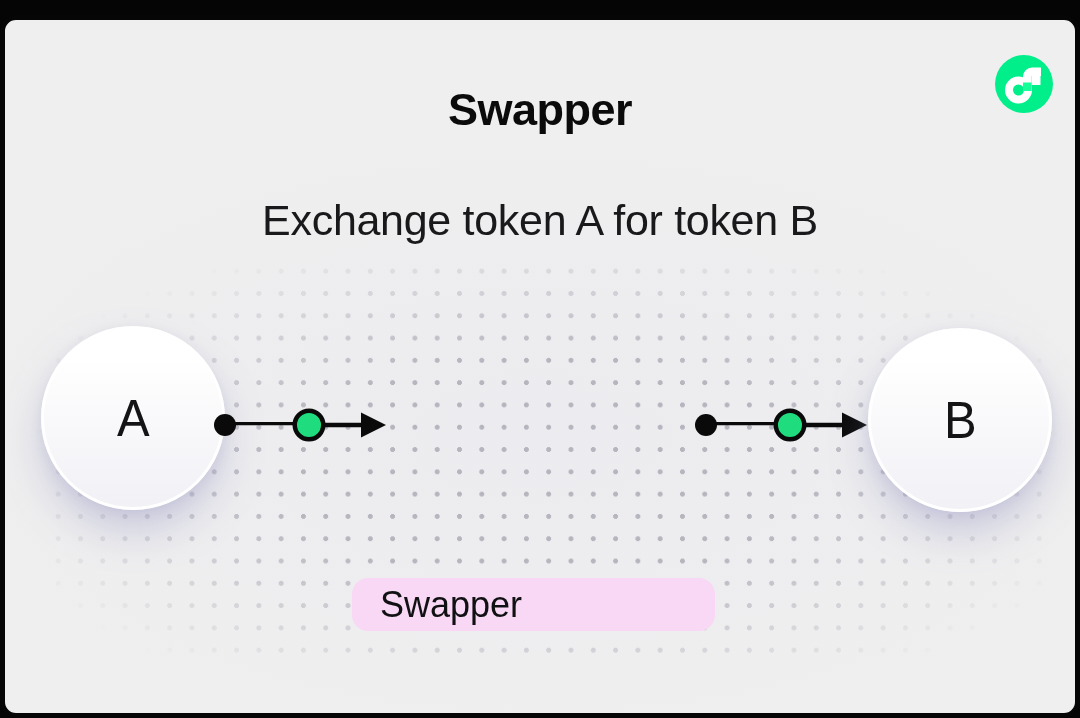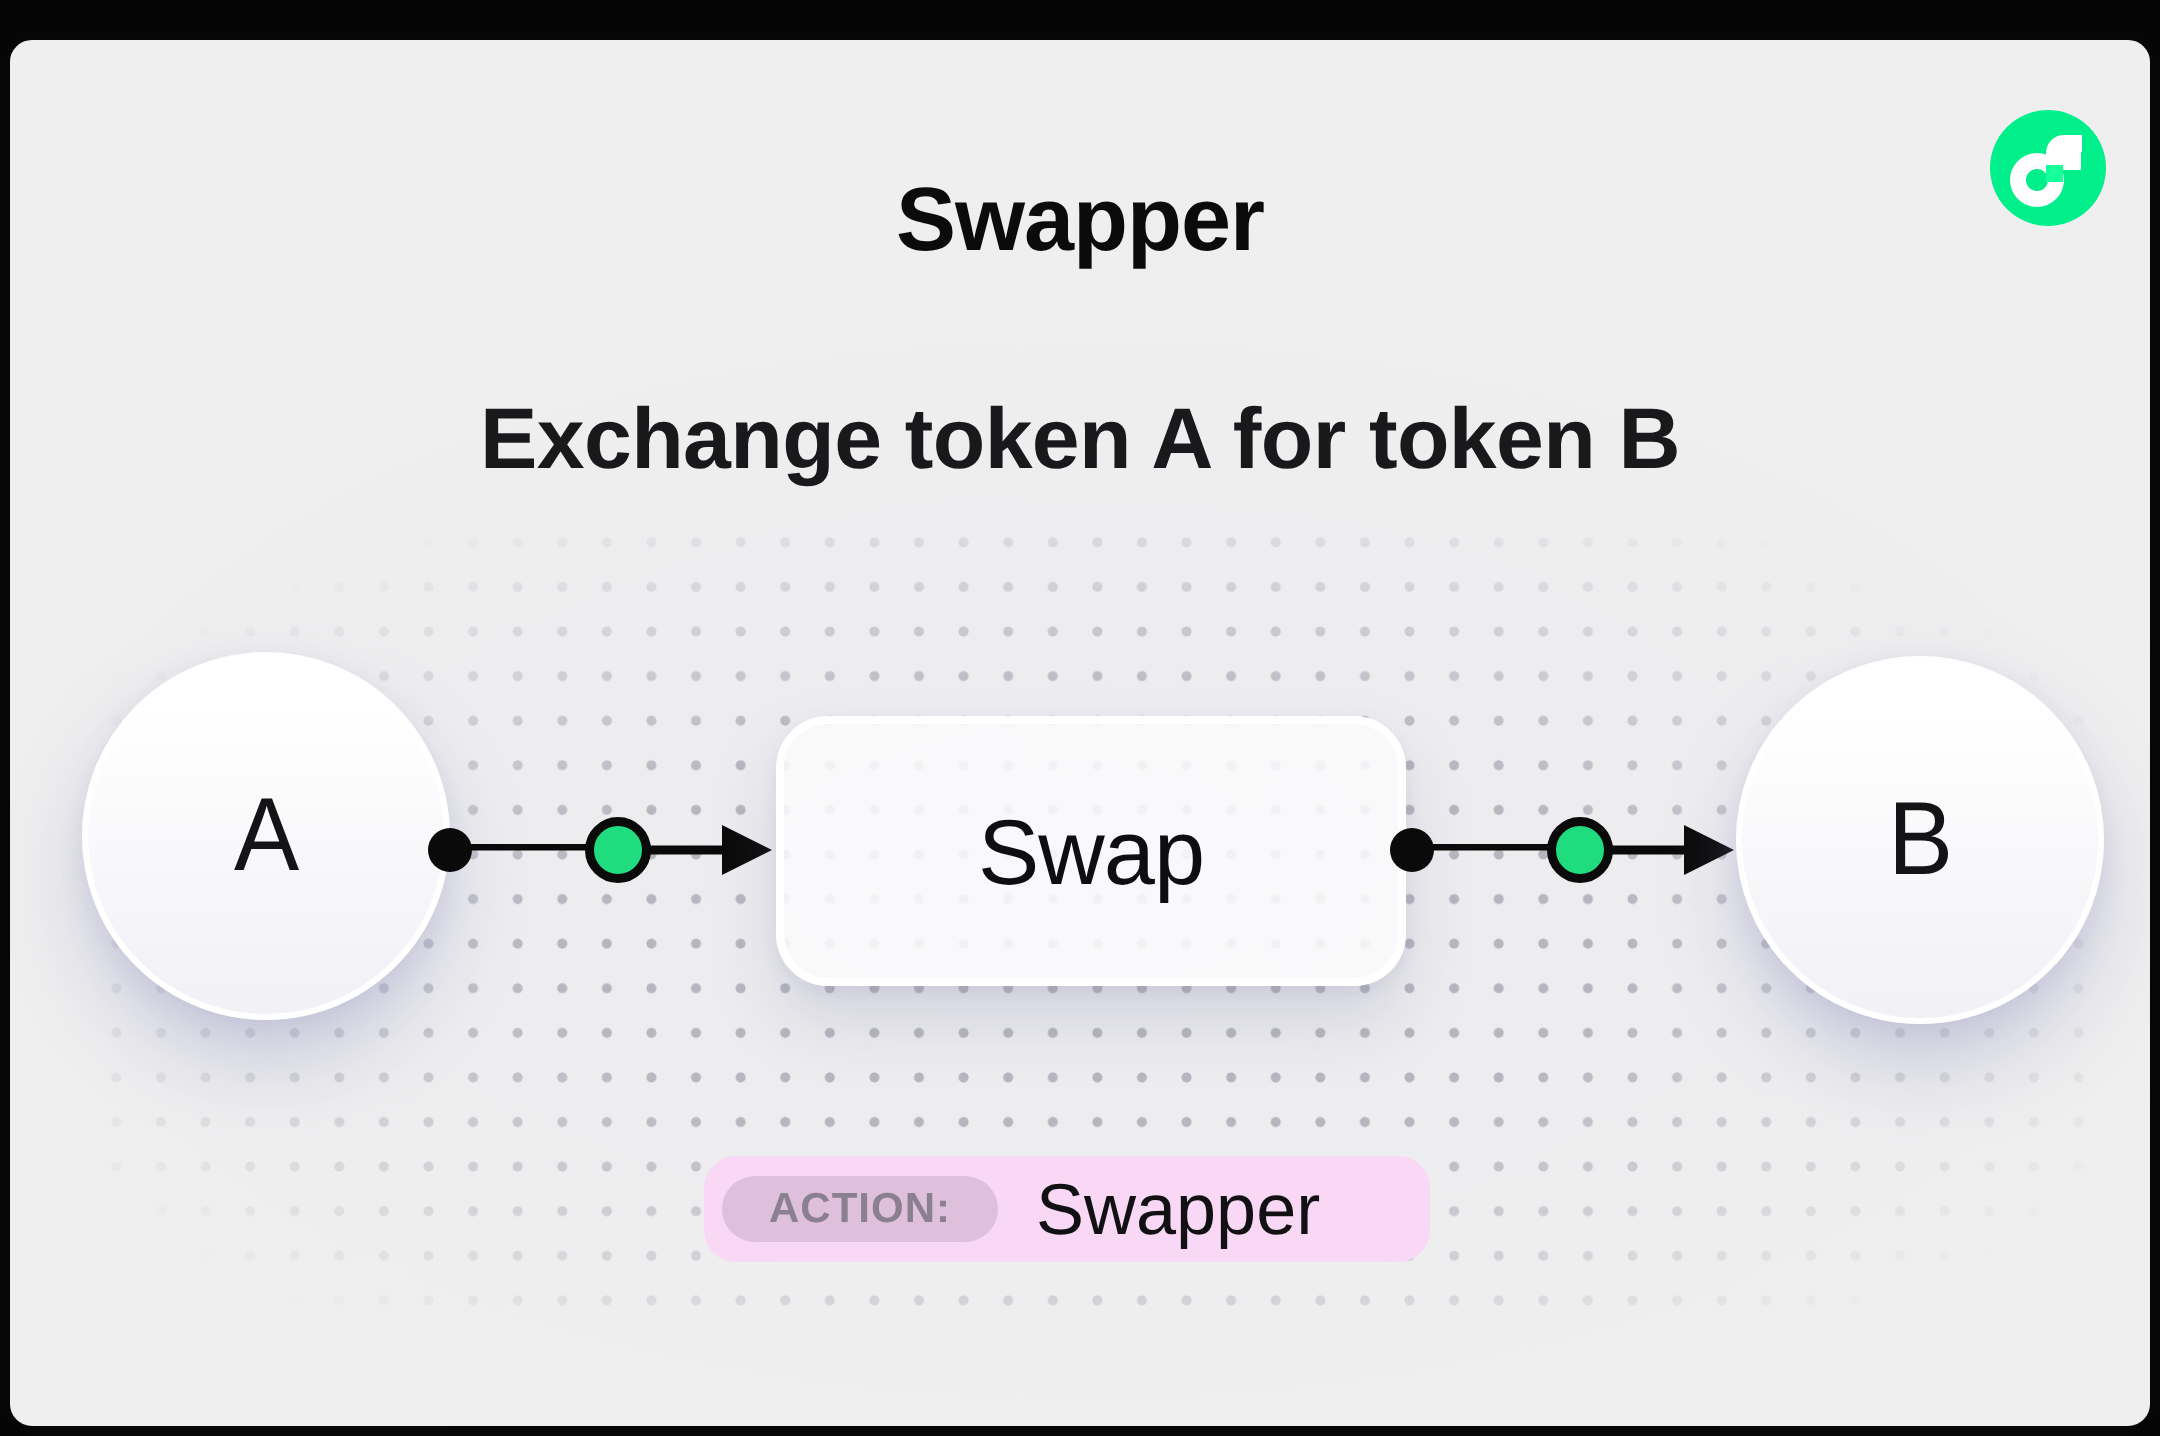--- a/index.html
+++ b/index.html
@@ -14,21 +14,21 @@
     overflow:hidden;
     margin-top:15px;
   }
   .title{
     position:absolute;top:64px;left:0;width:100%;
     text-align:center;font-size:45px;font-weight:700;
     color:#0b0b0c;letter-spacing:-0.5px;
   }
   .subtitle{
     position:absolute;top:176px;left:0;width:100%;
-    text-align:center;font-size:43px;font-weight:700;
+    text-align:center;font-size:43px;font-weight:400;
     color:#19191c;letter-spacing:-0.3px;
   }
   .logo{position:absolute;left:990px;top:35px;width:58px;height:58px;}
   .dots{
     position:absolute;left:42px;top:240px;width:996px;height:405px;
     background-image:radial-gradient(circle, rgba(145,145,158,0.6) 2.3px, rgba(145,145,158,0) 2.7px);
     background-size:22.3px 22.3px;
     -webkit-mask-image:radial-gradient(ellipse 58% 62% at 50% 52%, #000 45%, transparent 100%);
     mask-image:radial-gradient(ellipse 58% 62% at 50% 52%, #000 45%, transparent 100%);
   }
@@ -105,23 +105,20 @@
         </defs>
         <line x1="11" y1="24.8" x2="95" y2="24.8" stroke="url(#wiregrad-l)" stroke-width="5"></line>
         <line x1="11" y1="21.6" x2="95" y2="21.6" stroke="#0a0a0a" stroke-width="3.2"></line>
         <circle cx="11" cy="23" r="11" fill="#0a0a0a"></circle>
         <line x1="95" y1="23" x2="152" y2="23" stroke="#0a0a0a" stroke-width="4.5"></line>
         <path d="M147 10.5 L172 23 L147 35.5 Z" fill="#0a0a0a"></path>
         <circle cx="95" cy="23" r="14.25" fill="#1fdd7f" stroke="#0a0a0a" stroke-width="4.5"></circle>
       </svg>
     </div>
 
-    <div class="swap-box">
-      <span class="swap-label">Swap</span>
-    </div>
 
     <div class="connector connector-right">
       <svg width="172" height="46" viewBox="0 0 172 46">
         <defs>
           <linearGradient id="wiregrad-r" x1="0" y1="0" x2="1" y2="0">
             <stop offset="0" stop-color="#0a0a0a"></stop>
             <stop offset="0.45" stop-color="#0a0a0a"></stop>
             <stop offset="0.8" stop-color="#00c873"></stop>
             <stop offset="1" stop-color="#00e07c"></stop>
           </linearGradient>
@@ -133,20 +130,17 @@
         <path d="M147 10.5 L172 23 L147 35.5 Z" fill="#0a0a0a"></path>
         <circle cx="95" cy="23" r="14.25" fill="#1fdd7f" stroke="#0a0a0a" stroke-width="4.5"></circle>
       </svg>
     </div>
 
     <div class="token-circle circle-b">
       <span class="token-label">B</span>
     </div>
 
     <div class="action-pill">
-      <div class="action-chip">
-        <span class="action-chip-label">ACTION:</span>
-      </div>
       <span class="action-value">Swapper</span>
     </div>
 
   </div>
 </div>
 
 </body></html>

